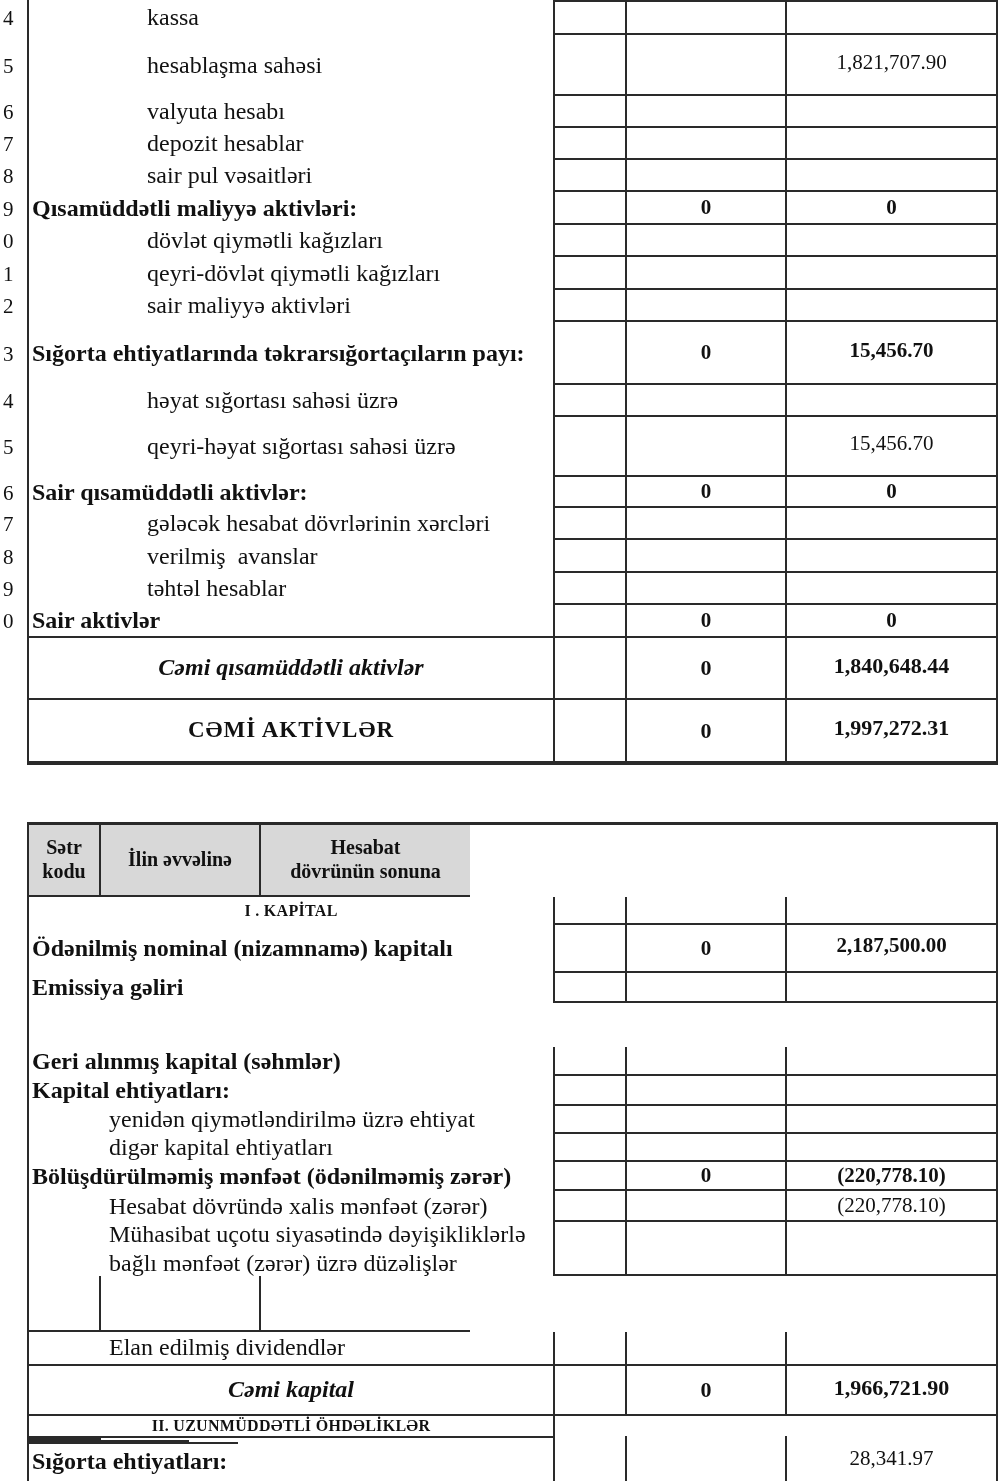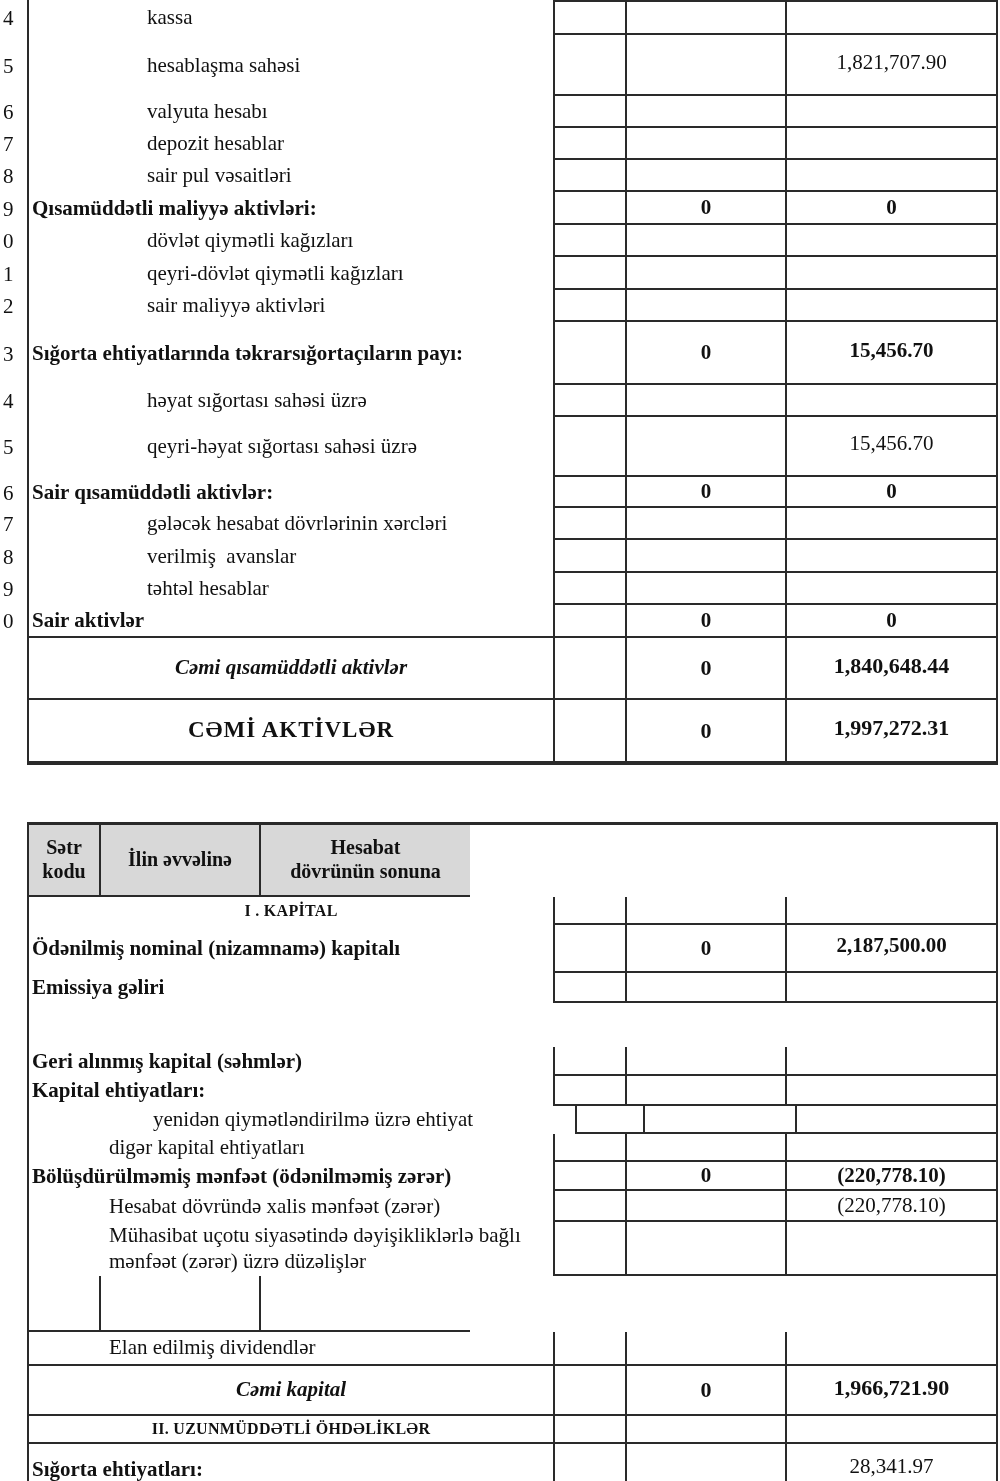--- a/index.html
+++ b/index.html
@@ -23,21 +23,21 @@
   .cell{box-sizing:border-box;position:relative;display:flex;align-items:center;}
   .c-label{width:526px;border-right:2px solid var(--bc);padding-left:3px;}
   .c-code{width:72px;border-right:2px solid var(--bc);border-bottom:2px solid var(--bc);justify-content:center;}
   .c-begin{width:160px;border-right:2px solid var(--bc);border-bottom:2px solid var(--bc);justify-content:center;}
   .c-end{width:209px;border-bottom:2px solid var(--bc);justify-content:center;}
 
   .full-line .c-label{border-bottom:2px solid var(--bc);}
   .top-line .c-code,.top-line .c-begin,.top-line .c-end{border-top:2px solid var(--bc);}
   .last .c-label,.last .c-code,.last .c-begin,.last .c-end{border-bottom:none;}
 
-  .lbl{font-size:21px;line-height:1.22;white-space:pre-wrap;}
+  .lbl{font-size:24px;line-height:1.22;white-space:pre-wrap;}
   .s-group .lbl{font-weight:bold;}
   #assets-table .s-sub .c-label{padding-left:118px;}
   #capital-table .s-sub .c-label{padding-left:80px;}
   .s-total-italic .c-label,.s-total-caps .c-label,.s-section .c-label{justify-content:center;padding-left:0;text-align:center;}
   .s-total-italic .lbl{font-weight:bold;font-style:italic;}
   .s-total-caps .lbl{font-weight:bold;font-size:23px;letter-spacing:1px;}
   .s-section .lbl{font-weight:bold;font-size:16px;letter-spacing:0.3px;}
   .s-total-italic .val,.s-total-caps .val{font-size:22px;}
 
   .val{font-size:21px;}
@@ -310,21 +310,21 @@
         <div class="cell c-end"></div>
       </div>
       <div class="trow s-group" style="height: 30px;">
         <div class="cell c-label">
           <span class="lbl">Kapital ehtiyatları:</span>
         </div>
         <div class="cell c-code"></div>
         <div class="cell c-begin"></div>
         <div class="cell c-end"></div>
       </div>
-      <div class="trow s-sub" style="height: 28px; padding-left: 44px;">
+      <div class="trow s-sub" style="height: 28px;">
         <div class="cell c-label">
           <span class="lbl">yenidən qiymətləndirilmə üzrə ehtiyat</span>
         </div>
         <div class="cell c-code"></div>
         <div class="cell c-begin"></div>
         <div class="cell c-end"></div>
       </div>
       <div class="trow s-sub" style="height: 28px;">
         <div class="cell c-label">
           <span class="lbl">digər kapital ehtiyatları</span>
@@ -381,21 +381,21 @@
           <span class="lbl">Cəmi kapital</span>
         </div>
         <div class="cell c-code"></div>
         <div class="cell c-begin">
           <span class="val bold">0</span>
         </div>
         <div class="cell c-end vbottom">
           <span class="val bold">1,966,721.90</span>
         </div>
       </div>
-      <div class="trow s-section full-line" style="height: 28px;">
+      <div class="trow s-section full-line" style="height: 20px; flex-direction: column;">
         <div class="cell c-label">
           <span class="lbl">II. UZUNMÜDDƏTLİ ÖHDƏLİKLƏR</span>
         </div>
         <div class="cell c-code"></div>
         <div class="cell c-begin"></div>
         <div class="cell c-end"></div>
       </div>
       <div class="trow s-group" style="height: 52px;">
         <div class="cell c-label">
           <span class="lbl">Sığorta ehtiyatları:</span>

